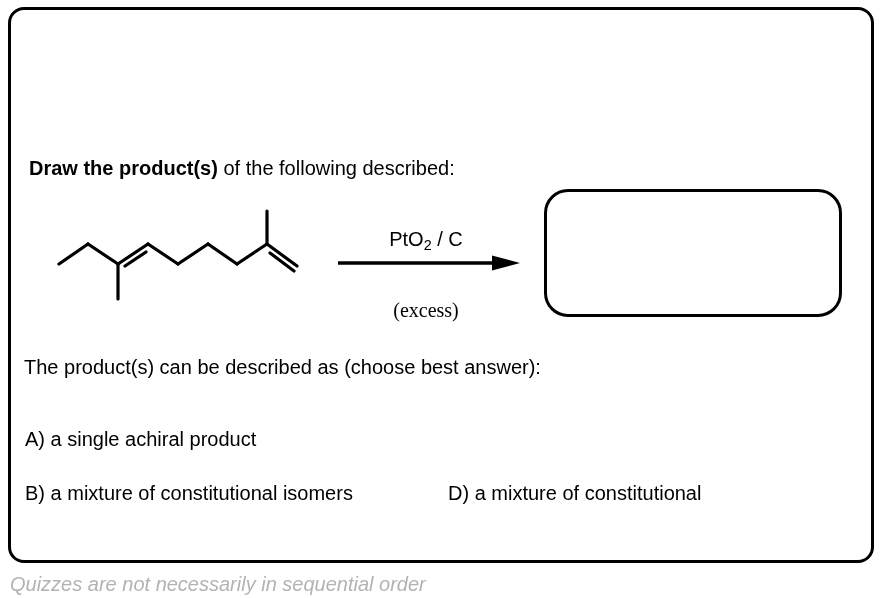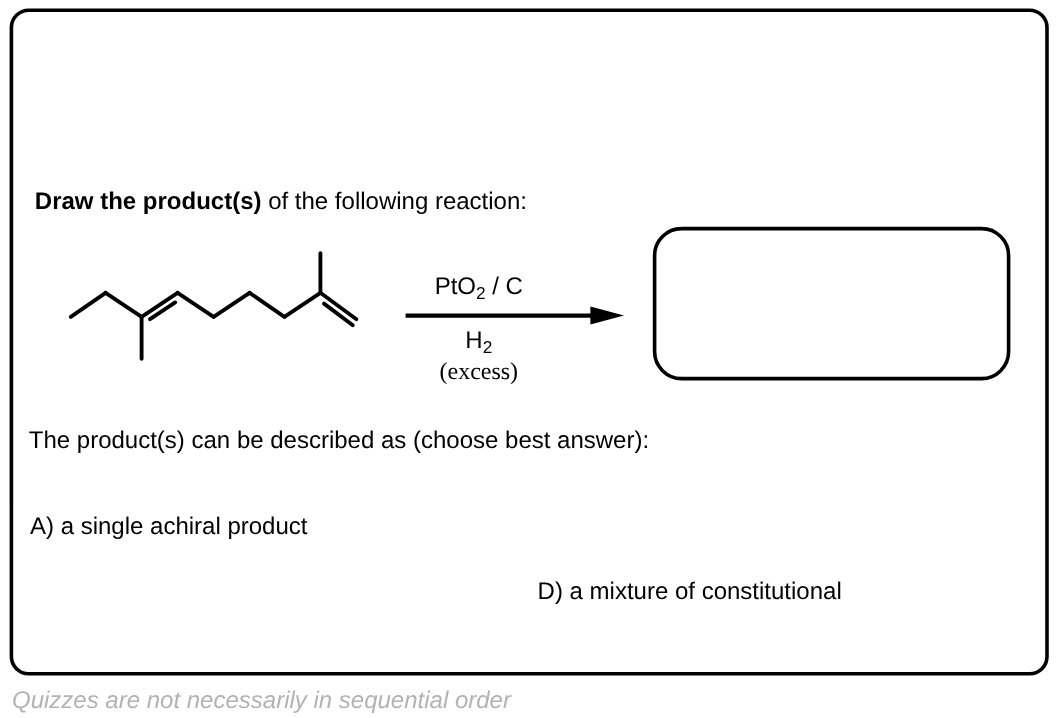--- a/index.html
+++ b/index.html
@@ -10,21 +10,21 @@
   .panel{
     position:absolute;left:8px;top:7px;width:866px;height:556px;
     box-sizing:border-box;border:3px solid #000;border-radius:16px;background:#fff;
   }
   .t{position:absolute;white-space:nowrap;font-size:20px;line-height:1.2;color:#000;}
   .b{font-weight:bold;}
   .scheme-svg{position:absolute;left:0;top:0;pointer-events:none;}
   .scheme-svg line{stroke:#000;stroke-width:3.2;stroke-linecap:round;}
   .scheme-svg .arrow-line{stroke-width:3.4;stroke-linecap:butt;}
   .scheme-svg polygon{fill:#000;stroke:none;}
-  .reagent{position:absolute;left:299px;width:200px;text-align:center;font-size:20px;white-space:nowrap;}
+  .reagent{position:absolute;left:326px;width:200px;text-align:center;font-size:20px;white-space:nowrap;}
   .reagent sub{font-size:0.72em;vertical-align:-0.28em;}
   .answer-box{
     position:absolute;left:544px;top:189px;width:298px;height:128px;
     box-sizing:border-box;border:3.5px solid #000;border-radius:24px;background:#fff;
   }
   .footer-note{
     position:absolute;left:10px;top:573px;font-size:20px;font-style:italic;
     color:#b3b3b3;white-space:nowrap;
   }
   .quiz-id{
@@ -32,21 +32,21 @@
   }
 </style>
 </head>
 <body>
 
 <div class="page">
 
   <div class="panel"></div>
 
   <div class="t" style="left:29px;top:156px;">
-    <span class="b">Draw the product(s)</span><span> of the following reaction:</span>
+    <span class="b">Draw the product(s)</span><span> of the following described:</span>
   </div>
 
   <svg class="scheme-svg" width="884" height="598" viewBox="0 0 884 598">
     <g>
         <line x1="59" y1="264" x2="88" y2="244"></line>
         <line x1="88" y1="244" x2="118" y2="264"></line>
         <line x1="118" y1="264" x2="148" y2="244"></line>
         <line x1="148" y1="244" x2="178" y2="264"></line>
         <line x1="178" y1="264" x2="208" y2="244"></line>
         <line x1="208" y1="244" x2="237" y2="264"></line>
@@ -59,27 +59,25 @@
       </g>
     <g>
       <line class="arrow-line" x1="338" y1="263" x2="505" y2="263"></line>
       <polygon points="520,263 492,255.5 492,270.5"></polygon>
     </g>
   </svg>
 
   <div class="reagent" style="top:228px;">
     <span>PtO</span><sub>2</sub><span> / C</span>
   </div>
-  <div class="reagent" style="top:273px;">
-    <span>H</span><sub>2</sub>
-  </div>
   <div class="reagent" style="top:299px;font-family:Liberation Serif, serif;">(excess)</div>
 
   <div class="answer-box"></div>
 
   <div class="t" style="left:25px;top:427px;">A) a single achiral product</div>
 
   <div class="t" style="left:24px;top:355px;">The product(s) can be described as (choose best answer):</div>
+  <div class="t" style="left:25px;top:481px;">B) a mixture of constitutional isomers</div>
   <div class="t" style="left:448px;top:481px;">D) a mixture of constitutional</div>
 
   <div class="footer-note">Quizzes are not necessarily in sequential order</div>
 
 </div>
 
 </body></html>

